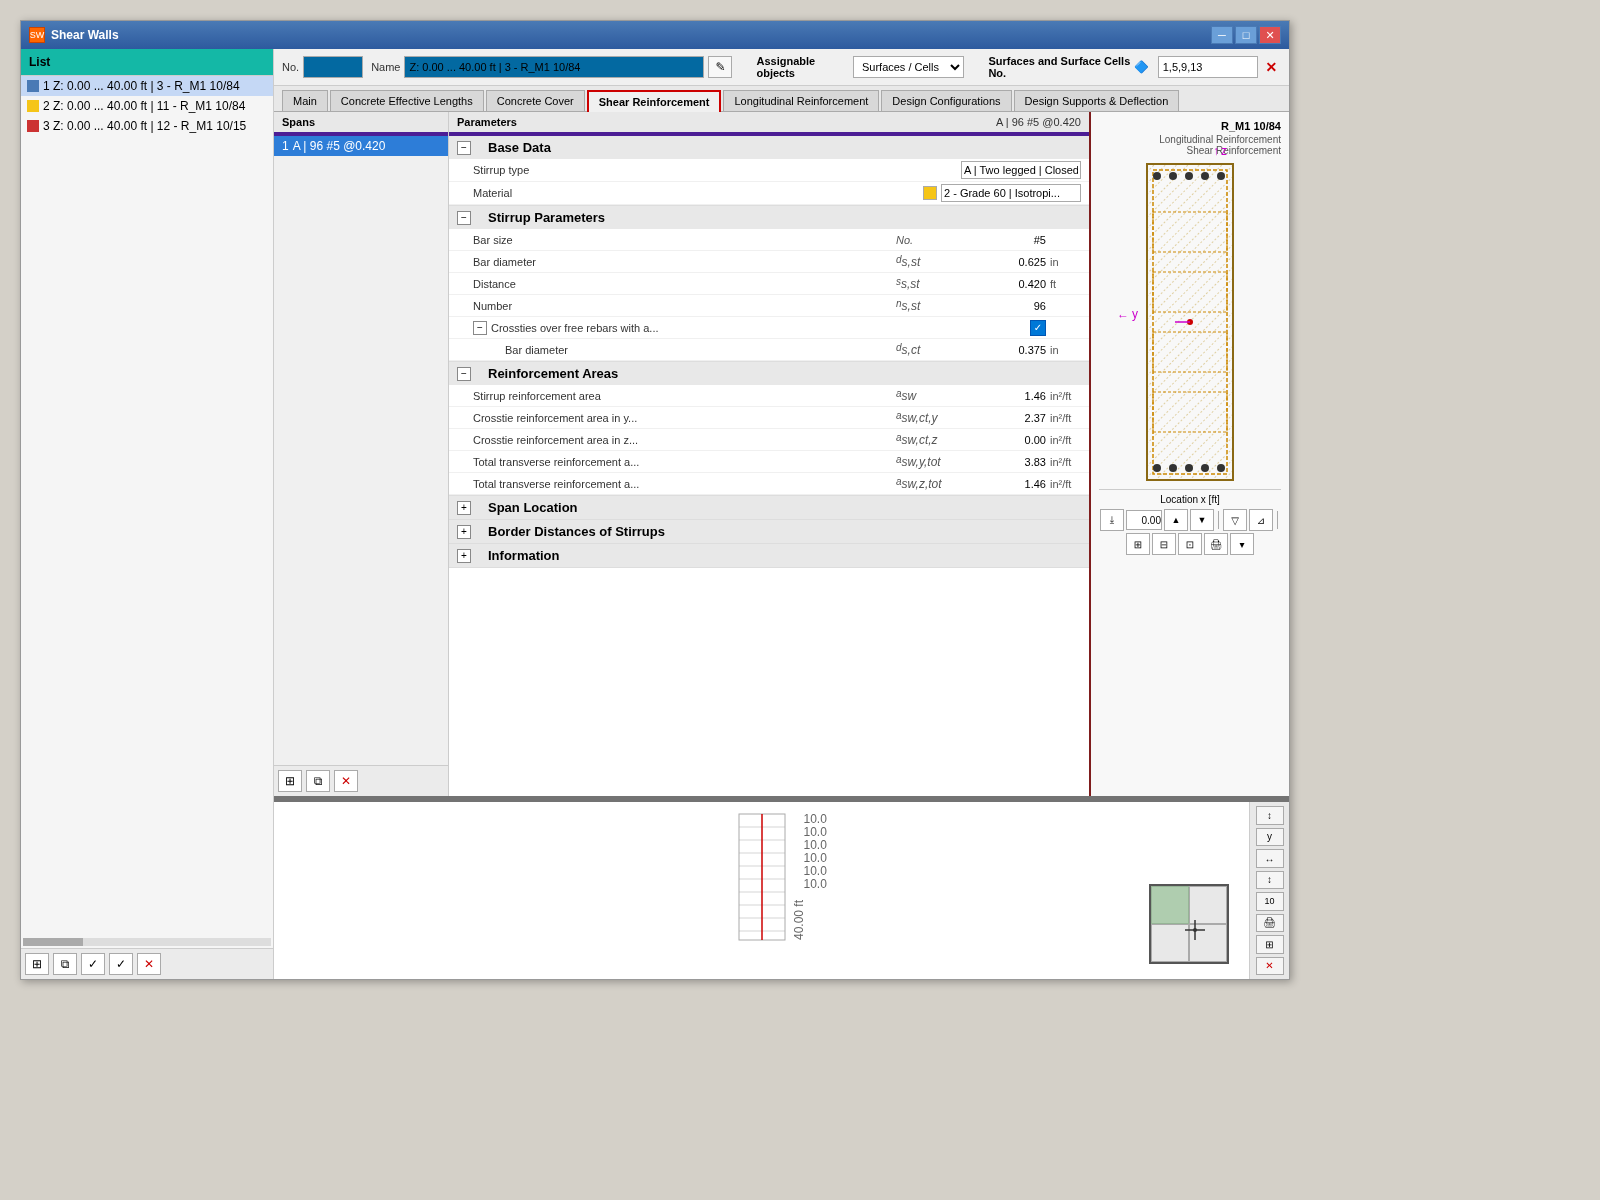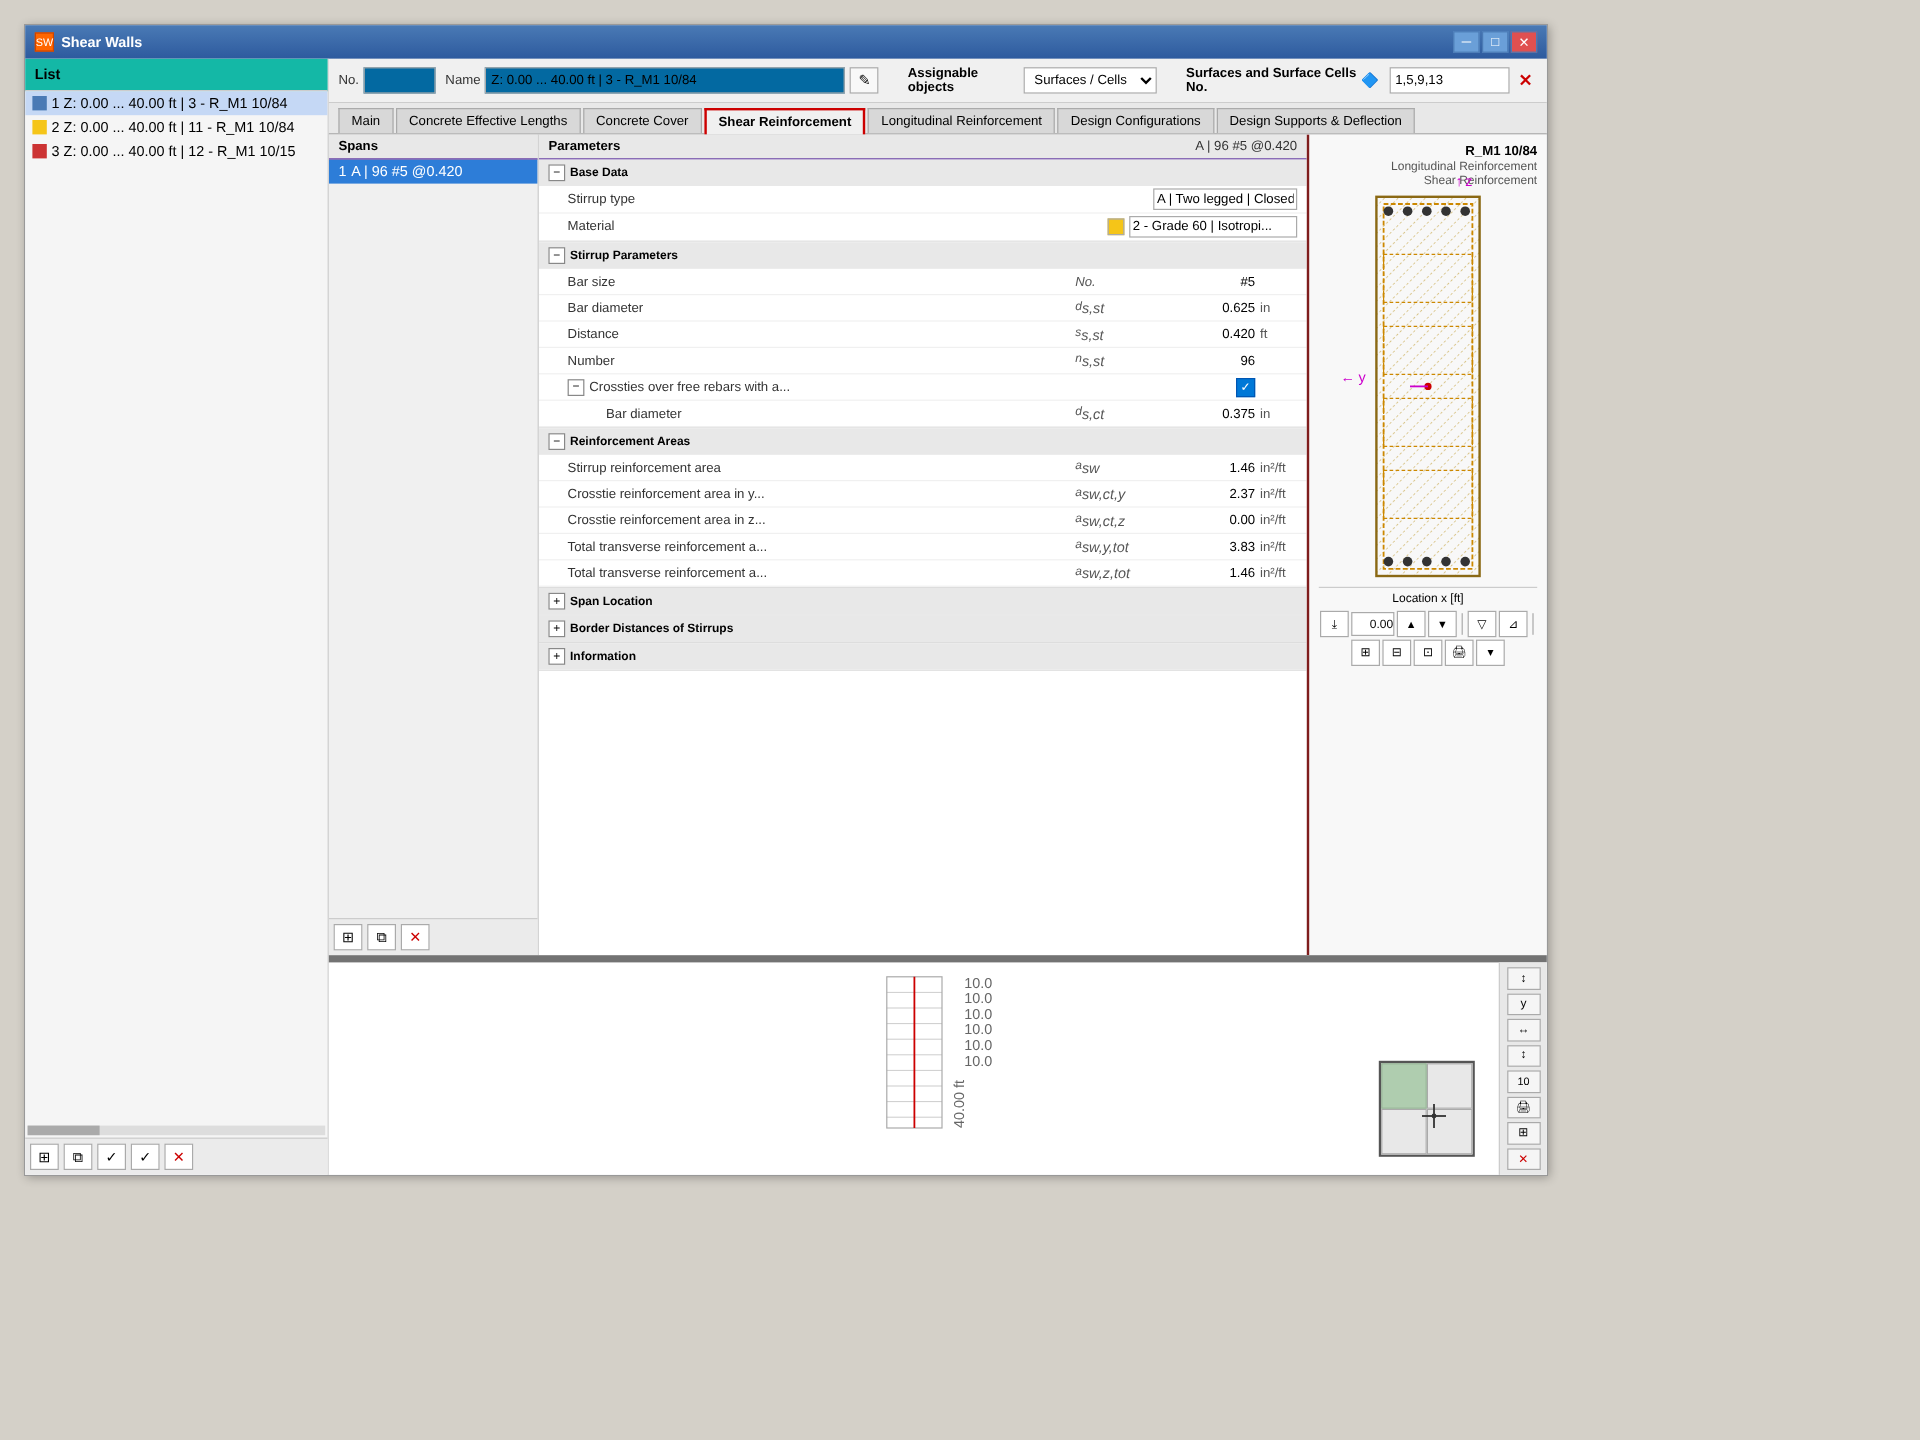--- a/index.html
+++ b/index.html
@@ -59,30 +59,30 @@
     .work-area { flex: 1; display: flex; overflow: hidden; }
     
     
     .spans-panel { width: 175px; border-right: 1px solid #ccc; display: flex; flex-direction: column; }
     .span-item { padding: 3px 8px; cursor: pointer; font-size: 11px; display: flex; align-items: center; gap: 4px; }
     .span-item.selected { background: #2d7dd8; color: white; }
     .spans-bottom { padding: 4px; display: flex; gap: 4px; border-top: 1px solid #ccc; background: #ebebeb; }
     
     
     .params-panel { flex: 1; display: flex; flex-direction: column; overflow: hidden; }
-    .params-header { display: flex; justify-content: space-between; padding: 4px 8px; background: #e8e8e8; border-bottom: 1px solid #4c1d95; }
+    .params-header { display: flex; justify-content: space-between; padding: 4px 8px; background: #e8e8e8; border-bottom: 4px solid #4c1d95; }
     .params-title { font-weight: bold; font-size: 11px; }
     .params-value { font-size: 11px; color: #333; }
     
     .params-content { flex: 1; overflow-y: auto; background: white; }
     
     .param-section { border-bottom: 1px solid #ddd; }
     .param-section-header { display: flex; align-items: center; padding: 4px 8px; background: #e8e8e8; cursor: pointer; gap: 4px; }
     .expand-icon { width: 14px; height: 14px; border: 1px solid #888; background: #fff; display: flex; align-items: center; justify-content: center; font-size: 10px; cursor: pointer; }
-    .section-title { font-size: 10px; font-weight: bold; }
+    .section-title { font-size: 13px; font-weight: bold; margin-left: 13px; }
     
     .param-row { display: flex; align-items: center; padding: 2px 8px 2px 24px; border-bottom: 1px solid #f0f0f0; min-height: 22px; }
     .param-name { flex: 1; font-size: 11px; color: #333; padding-right: 8px; }
     .param-symbol { width: 70px; font-size: 11px; color: #555; font-style: italic; }
     .param-value { width: 80px; text-align: right; font-size: 11px; }
     .param-unit { width: 35px; font-size: 11px; color: #555; padding-left: 4px; }
     .param-input-box { width: 120px; height: 18px; border: 1px solid #aaa; background: white; font-size: 11px; padding: 0 2px; }
     .param-color-box { width: 14px; height: 14px; background: #f5c518; border: 1px solid #aaa; display: inline-block; margin-right: 4px; vertical-align: middle; }
     .checkbox-checked { width: 16px; height: 16px; background: #0078d7; border: 1px solid #0056b3; display: flex; align-items: center; justify-content: center; color: white; font-size: 10px; }
     .sub-sub-param-row { padding-left: 56px; }

